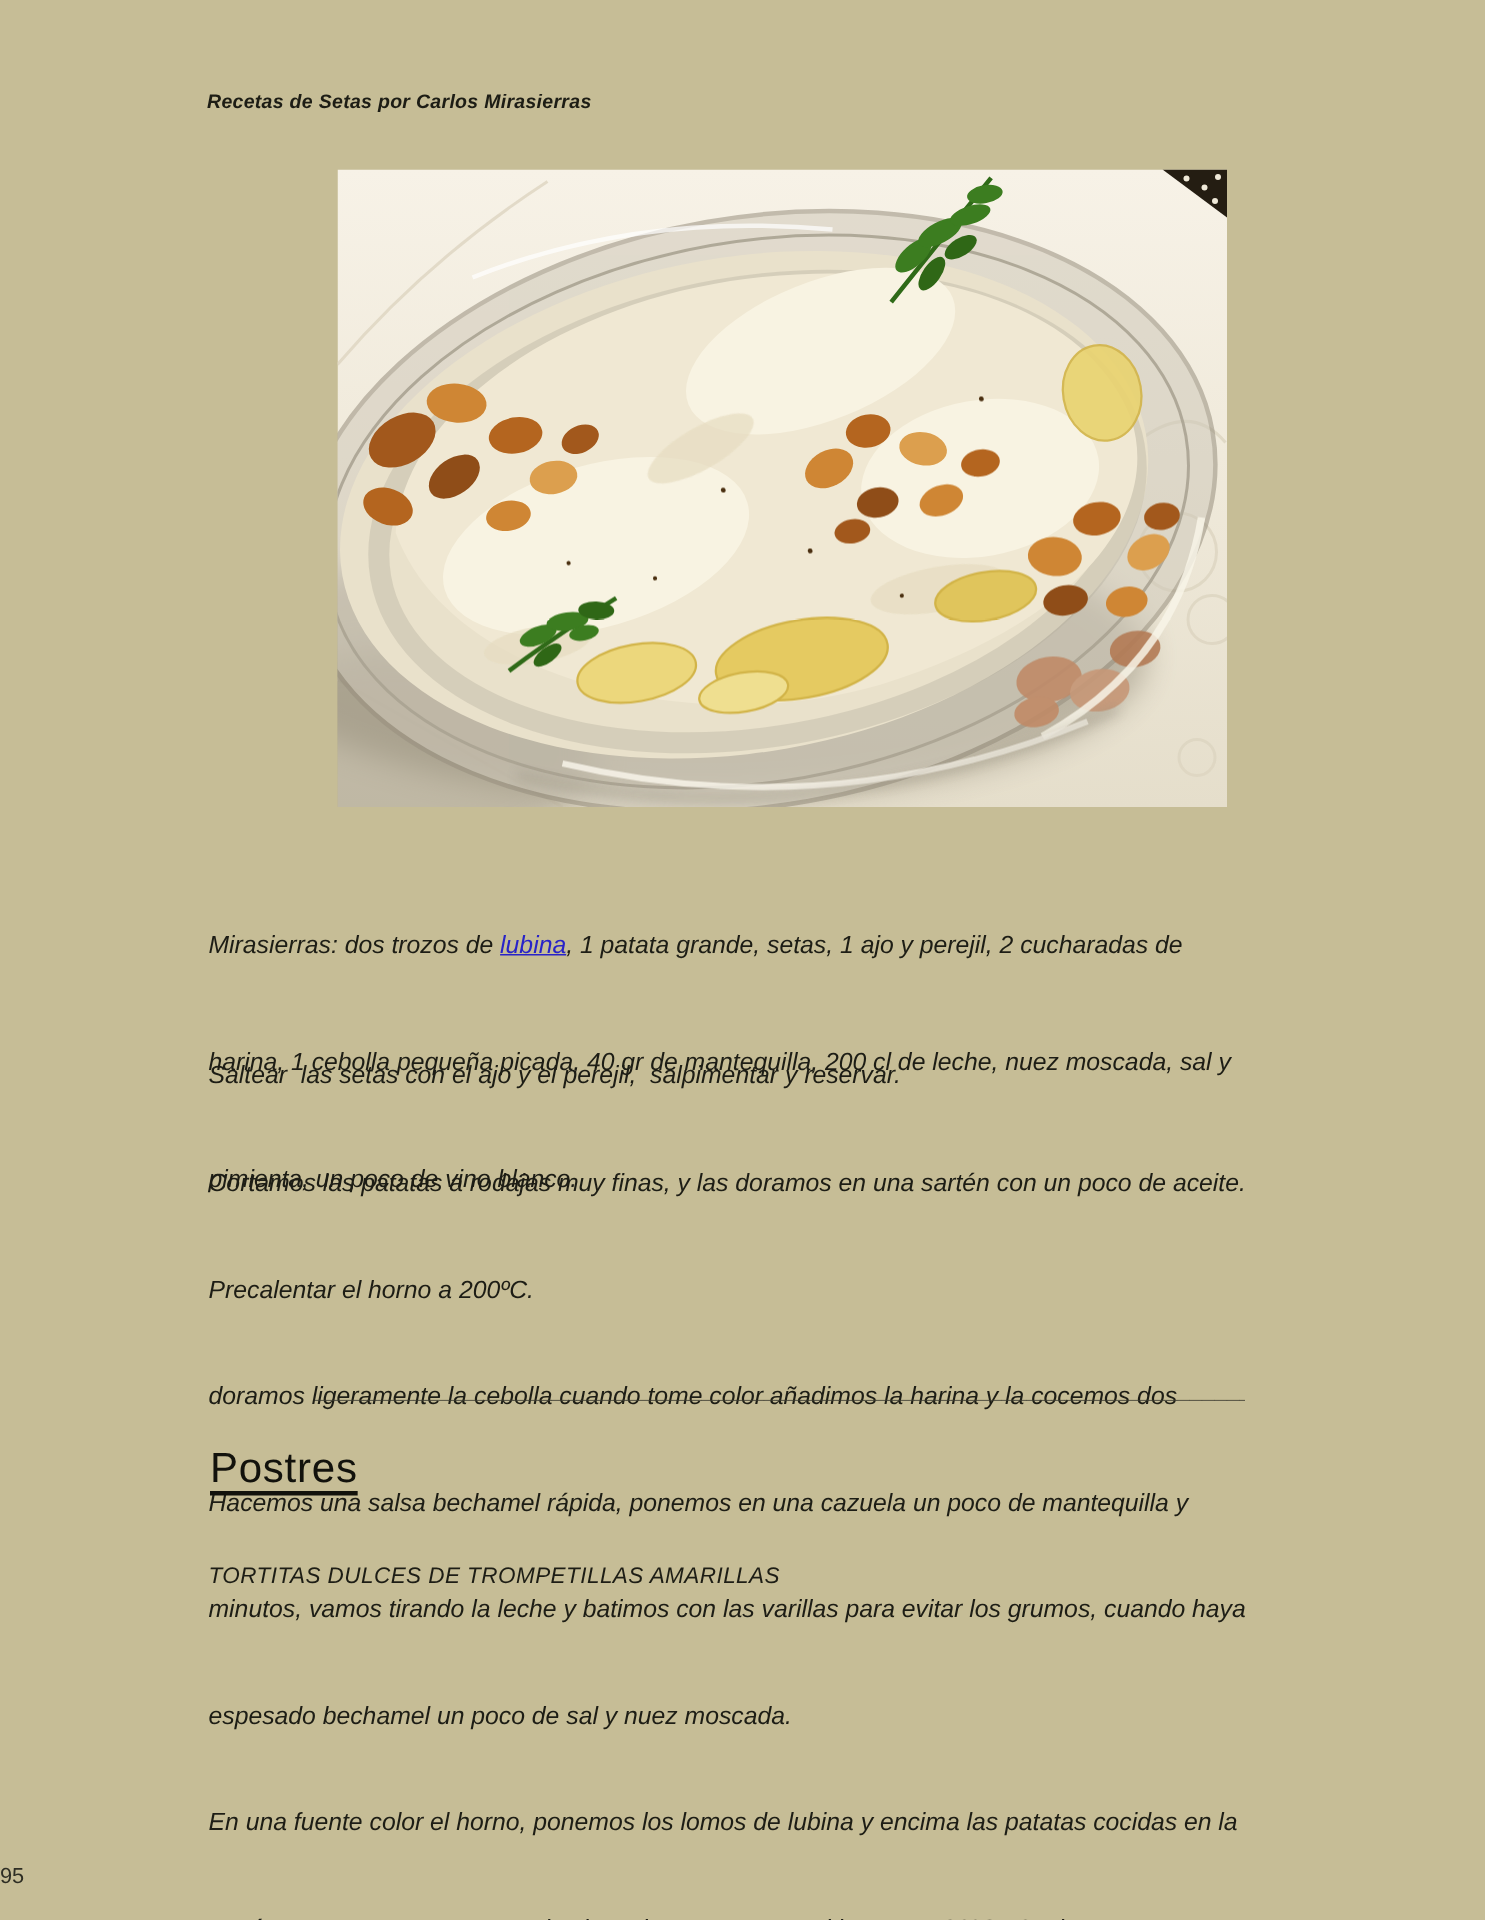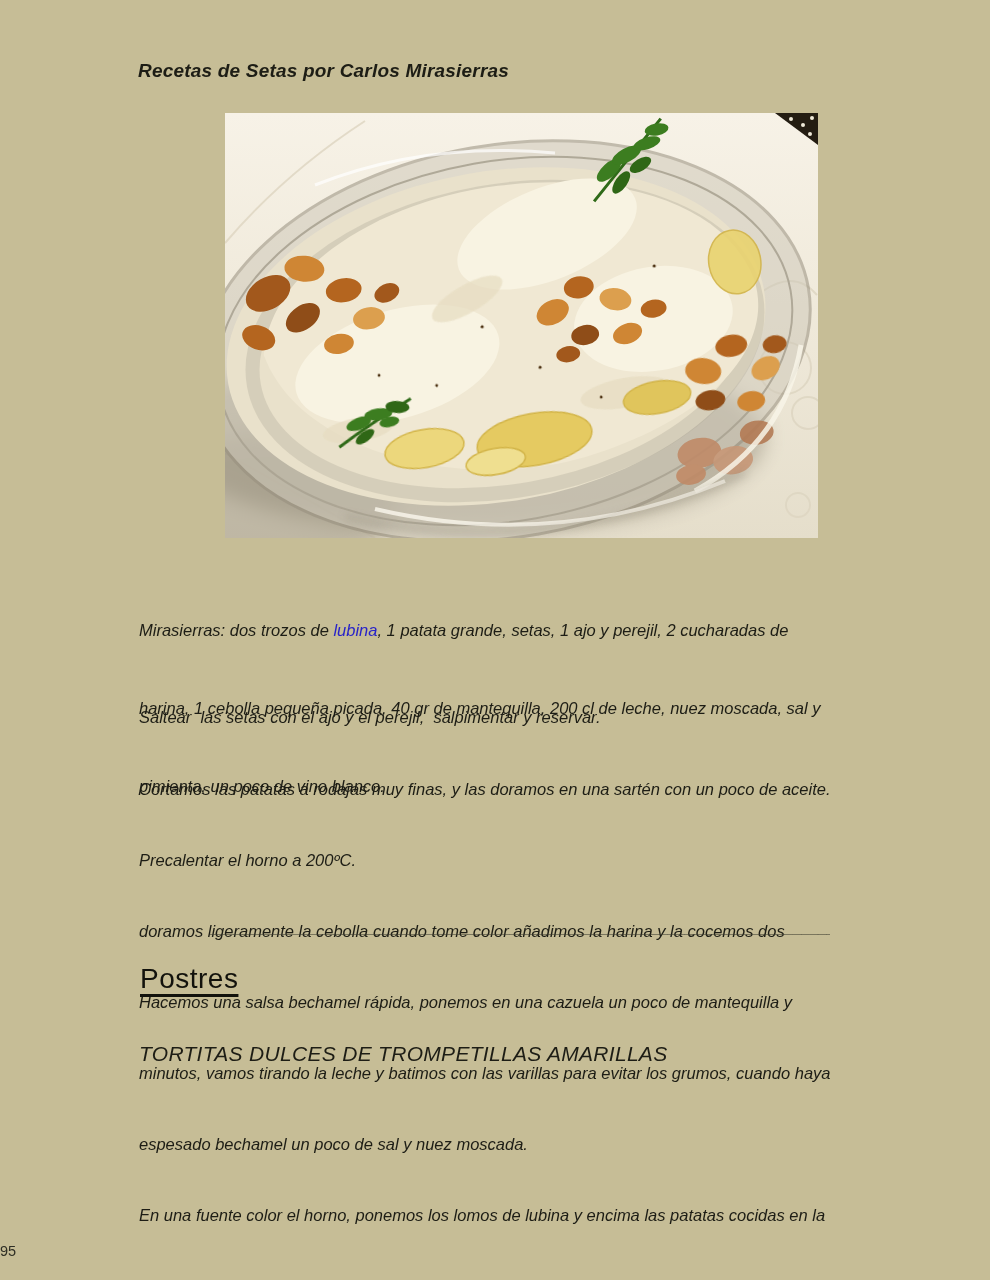--- a/index.html
+++ b/index.html
@@ -7,43 +7,43 @@
   }
   html,body{margin:0;padding:0;}
   body{
     width:990px;height:1280px;position:relative;overflow:hidden;
     background:var(--bg);
     font-family:"Liberation Sans",sans-serif;color:var(--ink);
   }
   .abs{position:absolute;}
   .doc-header{
     left:138px;top:60px;
-    font-size:19px;font-weight:bold;font-style:italic;
+    font-size:13px;font-weight:bold;font-style:italic;
     white-space:pre;letter-spacing:.2px;
   }
   .photo-frame{left:225px;top:113px;width:593px;height:425px;}
   .photo-frame svg{display:block;}
   .body-block{font-size:16.5px;font-style:italic;white-space:pre;}
   .ing-block{left:139px;top:565px;line-height:26px;width:760px;}
   .recipe-block{left:139px;top:659px;line-height:23.7px;width:770px;}
-  a.inline-link{color:var(--link);font-style:italic;cursor:pointer;}
+  a.inline-link{color:var(--link);text-decoration:underline;font-style:italic;cursor:pointer;}
   .separator{
     left:210px;top:919px;width:620px;height:22px;overflow:hidden;
     font-size:15px;font-style:italic;color:#3c3c30;letter-spacing:0;
     white-space:pre;
   }
   .postres-title{
     left:140px;top:963px;
     font-size:28px;font-weight:400;color:#12120c;
     text-decoration:underline;text-decoration-thickness:3px;text-underline-offset:6px;
     letter-spacing:.5px;white-space:pre;
   }
   .dessert-heading{
     left:139px;top:1042px;
-    font-size:21px;font-style:italic;letter-spacing:.3px;white-space:pre;
+    font-size:15px;font-style:italic;letter-spacing:.3px;white-space:pre;
   }
   .page-number{
     left:0;top:1243px;width:990px;text-align:left;
     font-size:14.5px;color:#2e2e24;
   }
 </style>
 </head>
 <body>
 
 <div class="abs doc-header">Recetas de Setas por Carlos Mirasierras</div>

